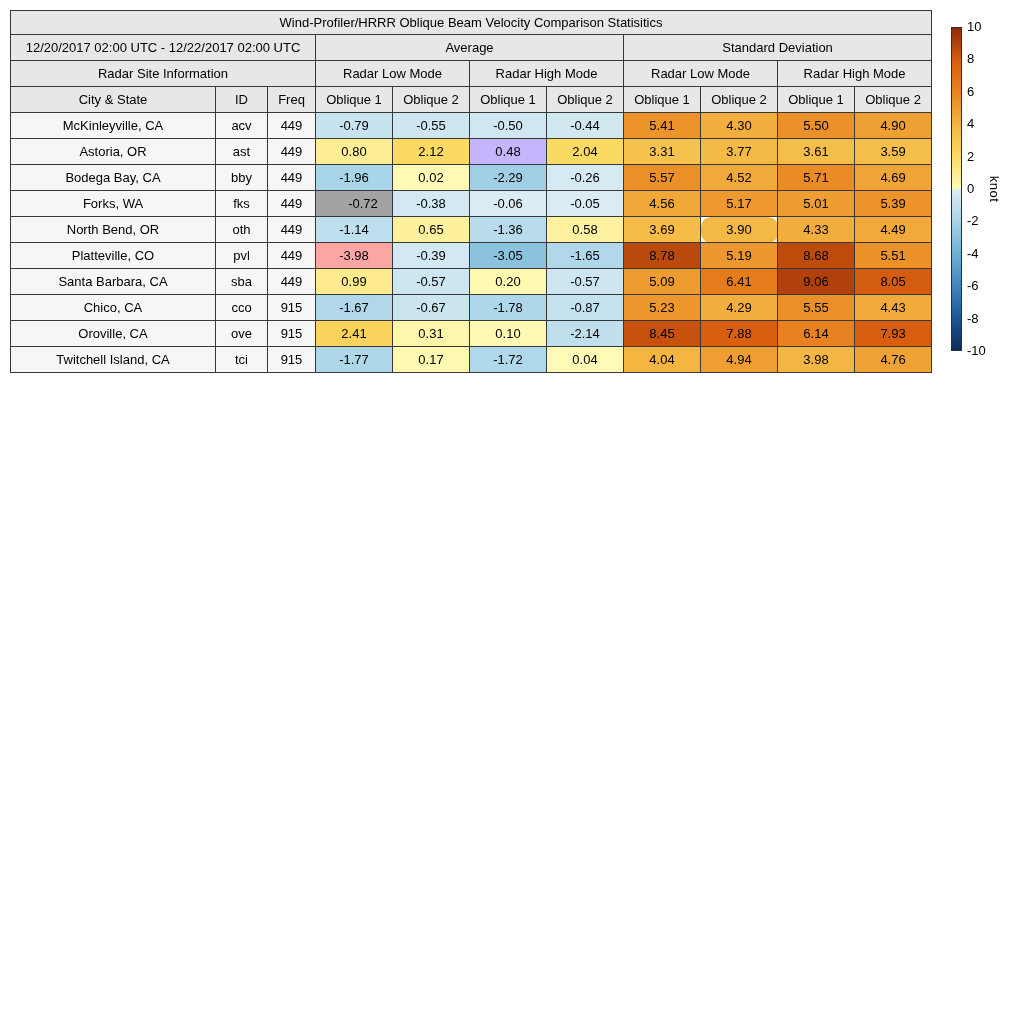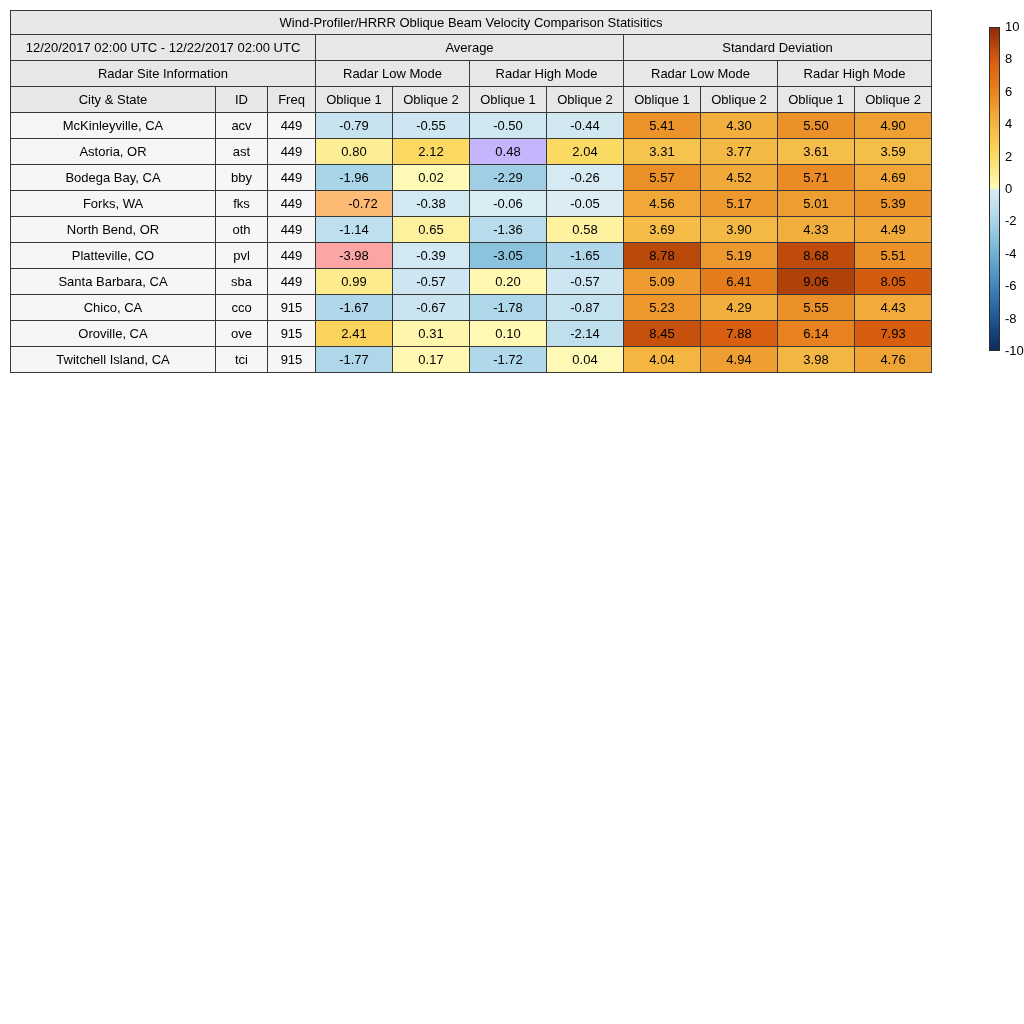--- a/index.html
+++ b/index.html
@@ -29,21 +29,21 @@
     white-space: nowrap;
     overflow: hidden;
   }
   table.stat tr.title-row td { height: 23px; }
   td.hdr  { background: var(--header-bg, #e7e7e7); }
   td.site { background: var(--site-bg, #f6f6f6); }
   td.val  { color: #000; }
 
   .colorbar {
     position: absolute;
-    left: 989px;
+    left: 951px;
     top: 27px;
     width: 30px;
     height: 324px;
   }
   .colorbar-gradient {
     position: absolute;
     left: 0; top: 0;
     width: 11px;
     height: 324px;
     border: 1px solid #2e2e2e;
@@ -155,39 +155,39 @@
           <td class="val" style="background: rgb(213, 234, 242);">-0.26</td>
           <td class="val" style="background: rgb(235, 143, 39);">5.57</td>
           <td class="val" style="background: rgb(241, 169, 57);">4.52</td>
           <td class="val" style="background: rgb(235, 139, 37);">5.71</td>
           <td class="val" style="background: rgb(240, 165, 54);">4.69</td>
         </tr>
         <tr>
           <td class="site">Forks, WA</td>
           <td class="site">fks</td>
           <td class="site">449</td>
-          <td class="val" style="background: #fdba74; padding-left: 18px;">-0.72</td>
+          <td class="val" style="background: #a3a3a3; padding-left: 18px;">-0.72</td>
           <td class="val" style="background: rgb(210, 232, 242);">-0.38</td>
           <td class="val" style="background: rgb(218, 236, 244);">-0.06</td>
           <td class="val" style="background: rgb(219, 236, 244);">-0.05</td>
           <td class="val" style="background: rgb(241, 168, 56);">4.56</td>
           <td class="val" style="background: rgb(238, 153, 46);">5.17</td>
           <td class="val" style="background: rgb(238, 157, 49);">5.01</td>
           <td class="val" style="background: rgb(236, 147, 42);">5.39</td>
         </tr>
         <tr>
           <td class="site">North Bend, OR</td>
           <td class="site">oth</td>
           <td class="site">449</td>
           <td class="val" style="background: rgb(190, 223, 237);">-1.14</td>
           <td class="val" style="background: rgb(254, 241, 157);">0.65</td>
           <td class="val" style="background: rgb(185, 220, 236);">-1.36</td>
           <td class="val" style="background: rgb(254, 242, 160);">0.58</td>
           <td class="val" style="background: rgb(245, 188, 71);">3.69</td>
-          <td class="val" style="background: rgb(244, 184, 68);">3.90</td>
+          <td class="val" style="background: rgb(244, 184, 68); border-radius: 10px;">3.90</td>
           <td class="val" style="background: rgb(242, 174, 60);">4.33</td>
           <td class="val" style="background: rgb(241, 170, 58);">4.49</td>
         </tr>
         <tr>
           <td class="site">Platteville, CO</td>
           <td class="site">pvl</td>
           <td class="site">449</td>
           <td class="val" style="background: #fca5a5;">-3.98</td>
           <td class="val" style="background: rgb(210, 232, 242);">-0.39</td>
           <td class="val" style="background: rgb(139, 194, 221);">-3.05</td>

